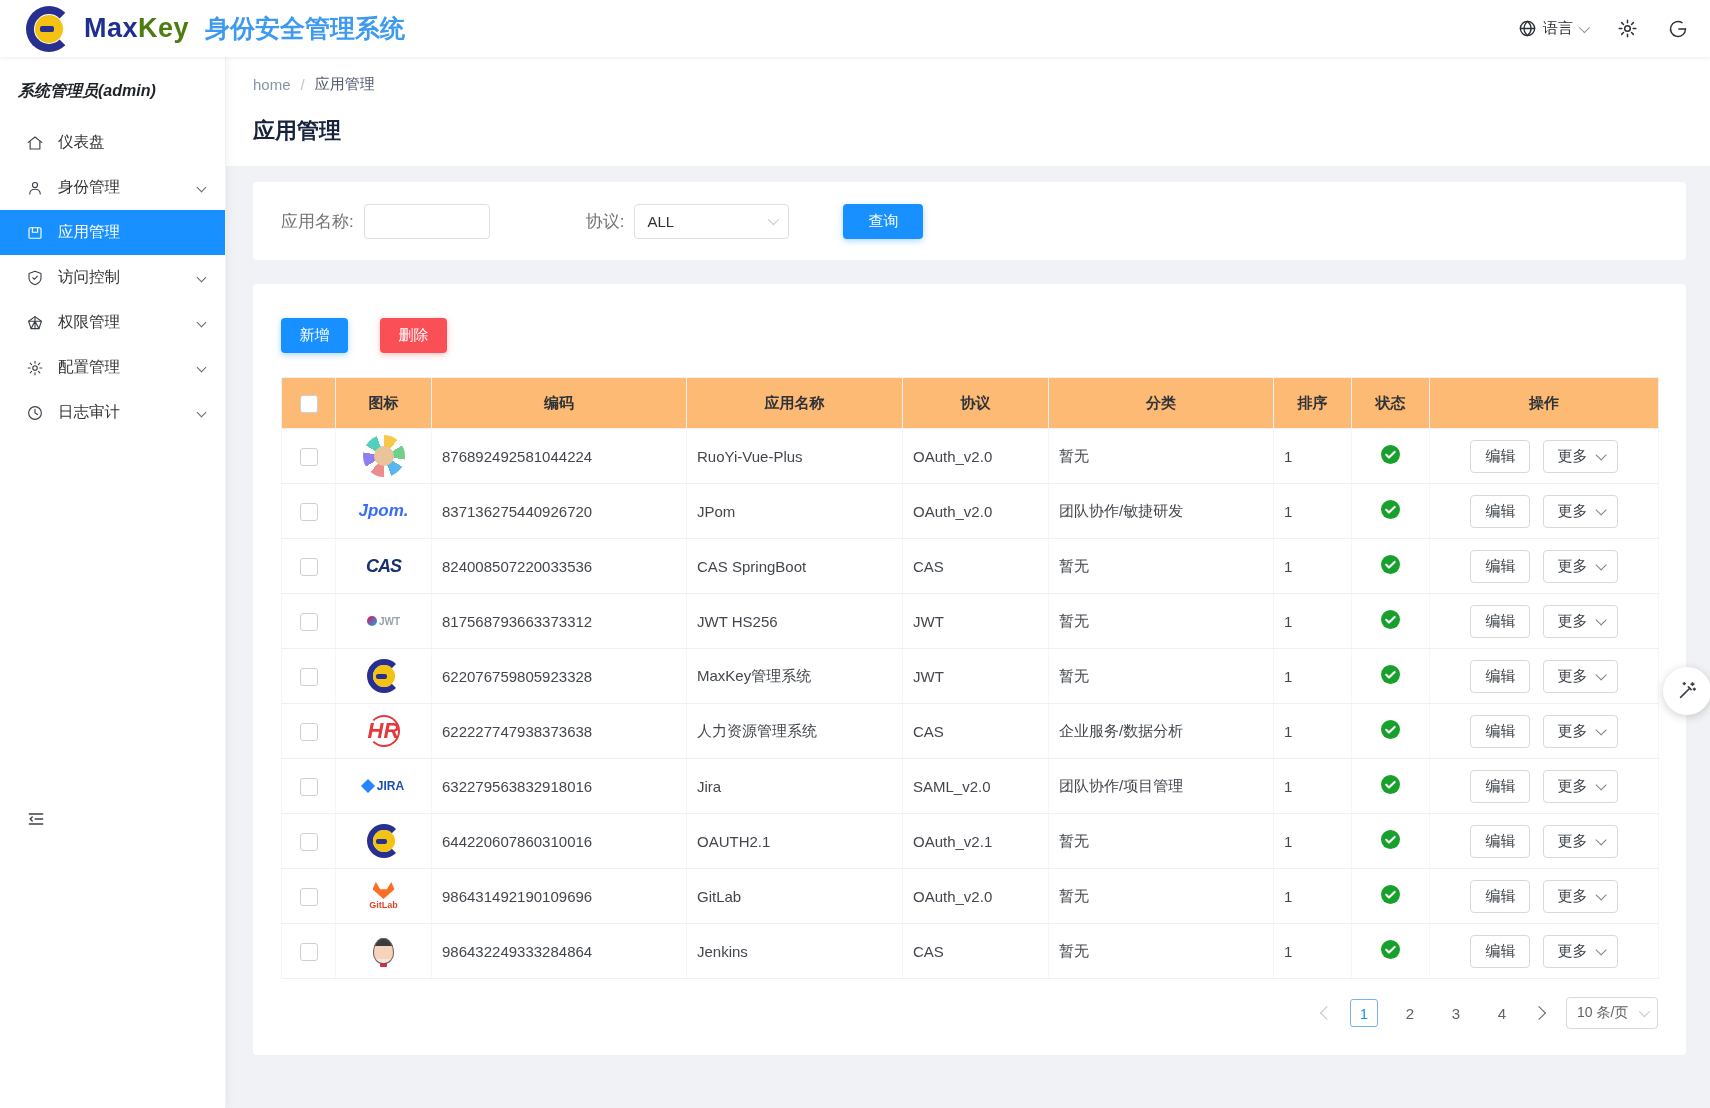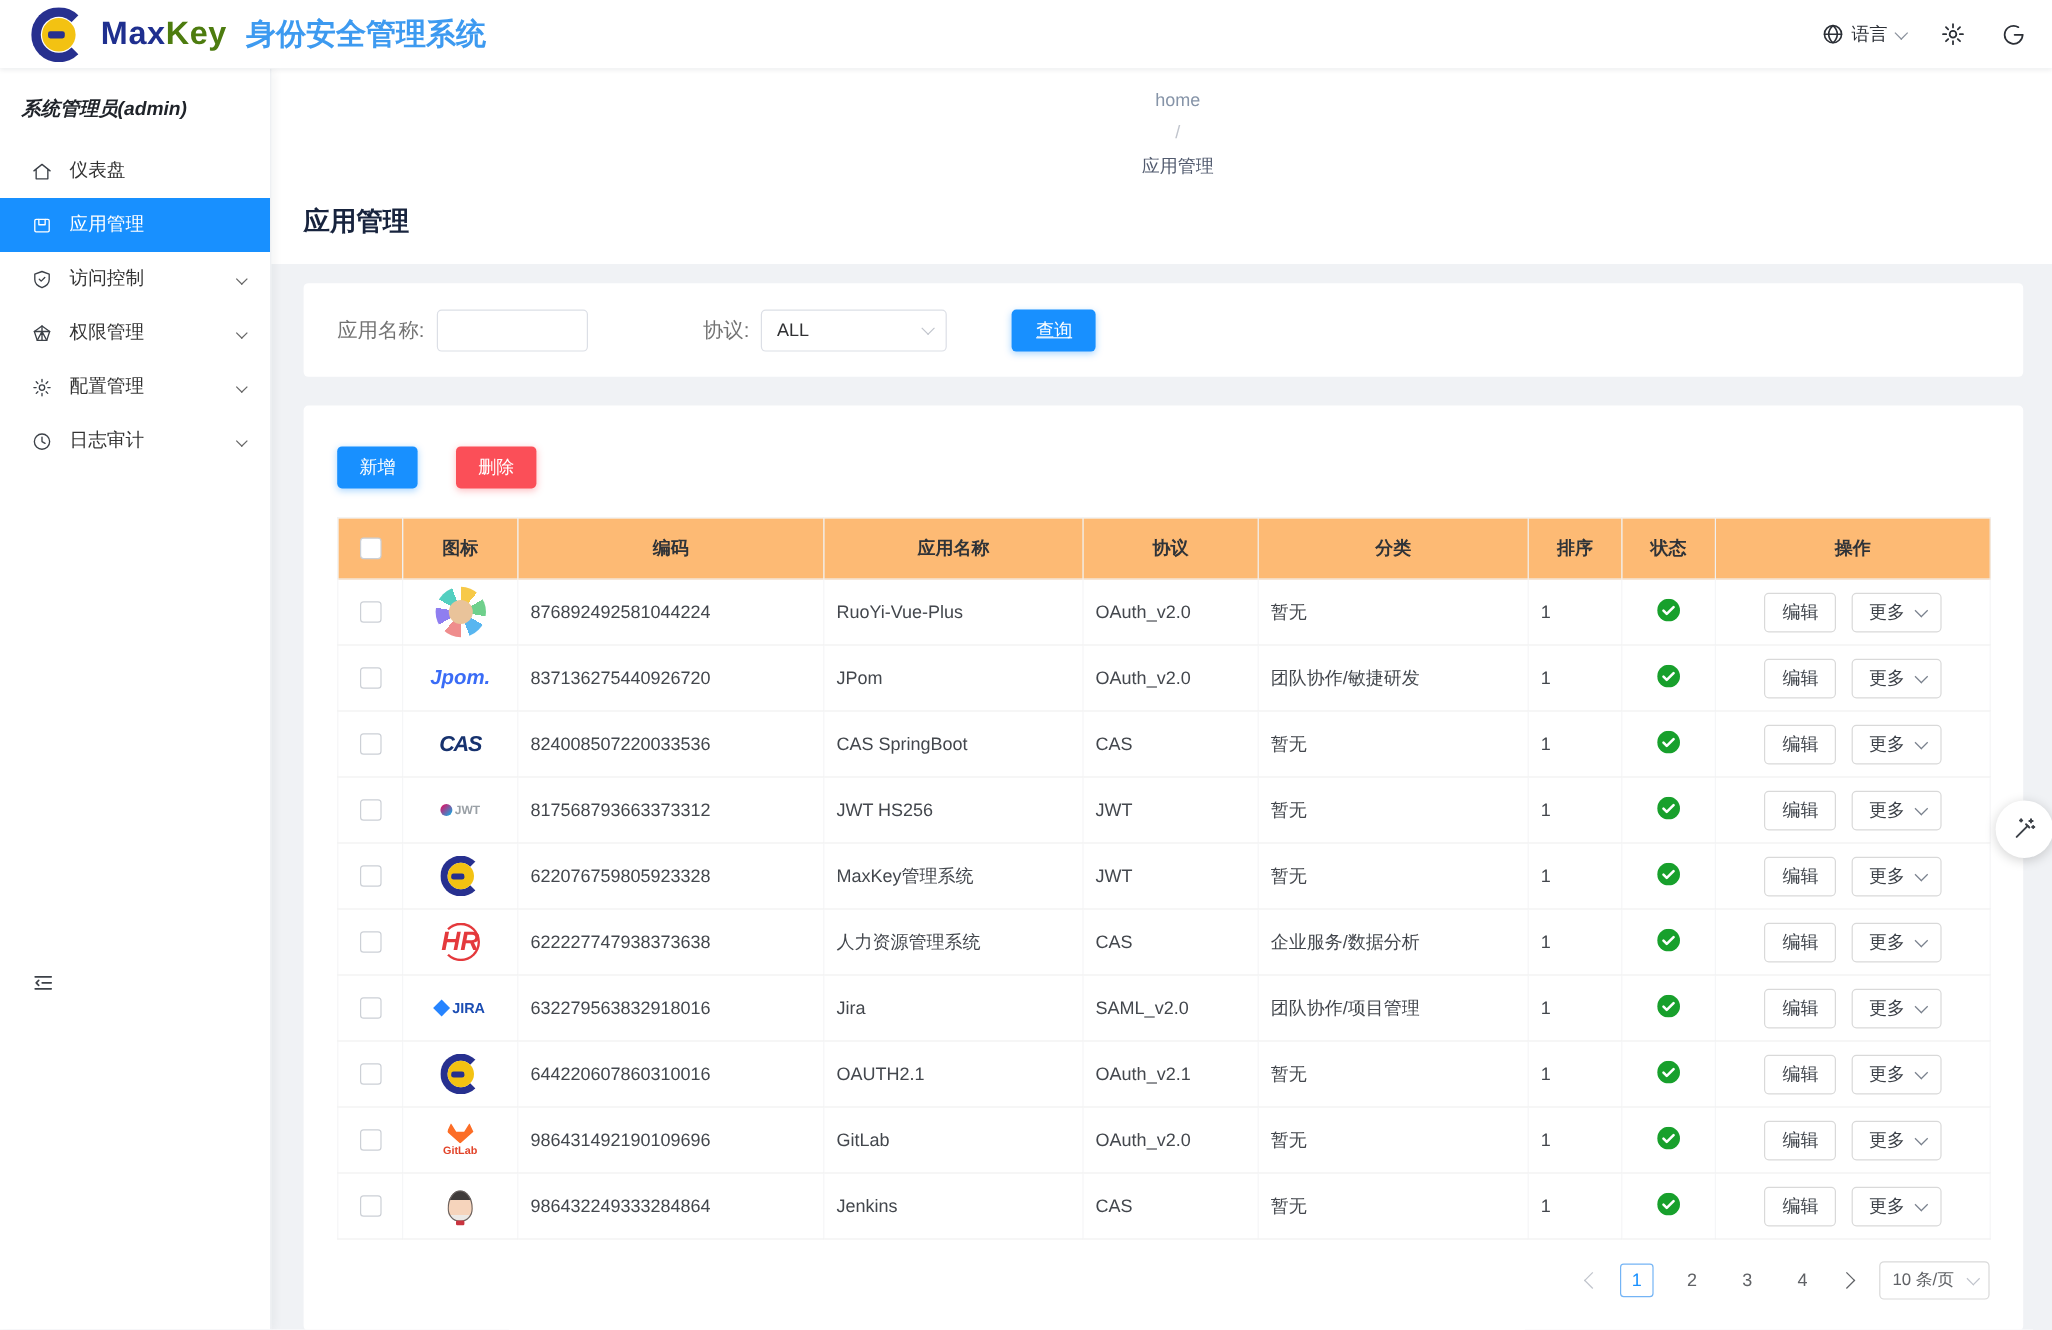--- a/index.html
+++ b/index.html
@@ -43,42 +43,42 @@
       border-right:1.4px solid #666; border-bottom:1.4px solid #666; transform:rotate(45deg); }
   .side-item.active { background:#1890ff; color:#fff; }
   .side-item.active svg { stroke:#fff; }
   .collapse-btn { position:absolute; left:26px; top:752px; cursor:pointer; }
   .collapse-btn svg { stroke:#3c4148; fill:none; stroke-width:1.7; stroke-linecap:round; stroke-linejoin:round; }
 
   .main { flex:1; min-width:0; }
 
   
   .page-head { background:#fff; padding:18px 0 20px 27px; }
-  .breadcrumb { display:flex; align-items:center; gap:10px; font-size:15px;flex-direction:column; }
+  .breadcrumb { display:flex; align-items:center; gap:10px; font-size:15px; }
   .bc-home { color:#8694a8; cursor:pointer; }
   .bc-sep { color:#c0c4cc; }
   .bc-cur { color:#515a6e; }
   .page-title { margin-top:22px; font-size:22px; font-weight:600; color:#17233d; }
 
   
   .card { background:#fff; border-radius:4px; margin:0 24px 0 27px; }
   .filter-card { margin-top:16px; height:78px; display:flex; align-items:center; padding:0 28px; }
   .f-label { font-size:17px; color:#737373; margin-right:10px; white-space:nowrap; }
   .f-input { width:126px; height:35px; border:1px solid #dcdfe6; border-radius:4px; padding:0 10px;
              font-size:15px; color:#333; outline:none; }
   .f-group2 { margin-left:96px; display:flex; align-items:center; }
   .f-select { width:155px; height:35px; border:1px solid #dcdfe6; border-radius:4px; display:flex;
               align-items:center; justify-content:space-between; padding:0 12px; font-size:15px;
               color:#303133; cursor:pointer; background:#fff; }
   .f-select .chev { border-color:#c0c4cc; }
   .btn { border:none; border-radius:4px; font-size:15px; color:#fff; cursor:pointer;
          font-family:inherit; }
   .btn-primary { background:#1890ff; box-shadow:0 2px 6px rgba(24,144,255,.35); }
   .btn-danger  { background:#fb4f58; box-shadow:0 2px 6px rgba(251,79,88,.35); }
-  .f-search { width:70px; height:35px; margin-left:54px;text-decoration:underline; }
+  .f-search { width:80px; height:35px; margin-left:54px; }
 
   .table-card { margin-top:24px; padding:34px 28px 26px; }
   .toolbar { display:flex; gap:32px; margin-bottom:24px; }
   .toolbar .btn { width:67px; height:35px; }
 
   
   table { border-collapse:collapse; table-layout:fixed; width:1377px; }
   thead th { background:#fdba74; height:51px; font-size:15px; font-weight:700; color:#2f3338;
              border:1px solid #f0f0f0; border-left:none; }
   thead th:first-child { border-left:1px solid #f0f0f0; }
@@ -186,20 +186,28 @@
 
   <aside class="sidebar">
     <div class="side-user">系统管理员(admin)</div>
     <nav class="menu">
       <div class="side-item">
         <svg viewBox="0 0 24 24">
             <path d="M3 11.2 12 4l9 7.2M5.5 9.5V20h13V9.5"></path>
           </svg>
         <span>仪表盘</span>
       </div>
+      <div class="side-item">
+        <svg viewBox="0 0 24 24">
+            <circle cx="12" cy="8" r="3.4"></circle>
+            <path d="M5 20c0-3.9 3.1-6.4 7-6.4s7 2.5 7 6.4"></path>
+          </svg>
+        <span>身份管理</span>
+        <span class="schev"></span>
+      </div>
       <div class="side-item active">
         <svg viewBox="0 0 24 24">
             <rect x="4" y="5" width="16" height="14" rx="1.5"></rect>
             <path d="M8.5 5v6M15.5 5v6M8.5 11h7"></path>
           </svg>
         <span>应用管理</span>
       </div>
       <div class="side-item">
         <svg viewBox="0 0 24 24">
             <path d="M12 3l8 3v6c0 4.4-3.4 7.4-8 9-4.6-1.6-8-4.6-8-9V6z"></path>

